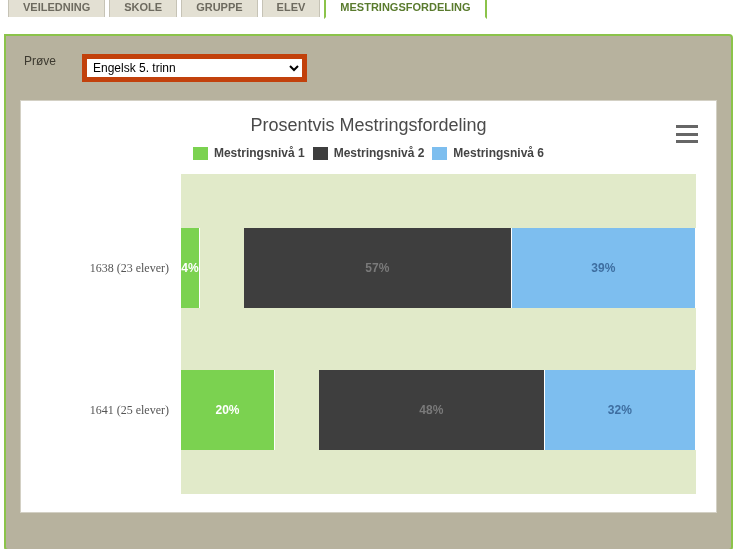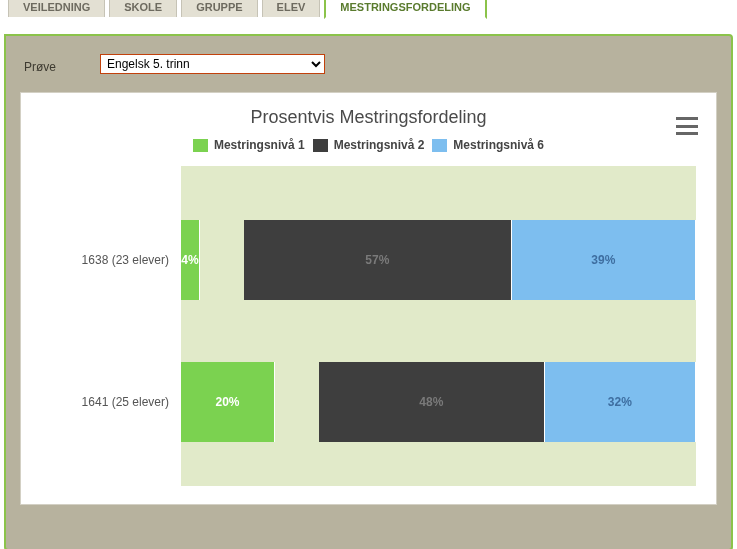--- a/index.html
+++ b/index.html
@@ -51,32 +51,31 @@
     position: relative;
     padding: 0;
   }
   .controls {
     padding: 18px 18px 12px;
     font-size: 12px;
     color: #3d3a30;
   }
   .ctrl-row {
     display: flex;
-    align-items: flex-end;
+    align-items: flex-start;
     margin-bottom: 6px;
-    gap: 18px;
   }
   .ctrl-label {
     width: 58px;
   }
   select {
     width: 225px;
     font-size: 12px;
     padding: 1px 2px;
-    border: 1px solid #c2410c;
+    border: 5px solid #c2410c;
     background: #fff;
   }
   .chart-card {
     background: #fff;
     margin: 0 14px;
     border: 1px solid #d3d0c4;
     padding: 14px 10px 0;
     height: calc(100% - 100px);
     position: relative;
     overflow: hidden;
@@ -138,20 +137,21 @@
     align-items: center;
   }
   .bar-row.r0 { top: 54px; height: 80px; }
   .bar-row.r1 { top: 204px; height: 64px; }
   .bar-label {
     width: 150px;
     text-align: right;
     padding-right: 12px;
     font-size: 12px;
     color: #555;
+    font-family: Liberation Serif, serif;
   }
   .bar-track {
     flex: 1;
     height: 80px;
     display: flex;
     border-right: 1px solid #fff;
   }
   .seg {
     height: 100%;
     display: flex;

